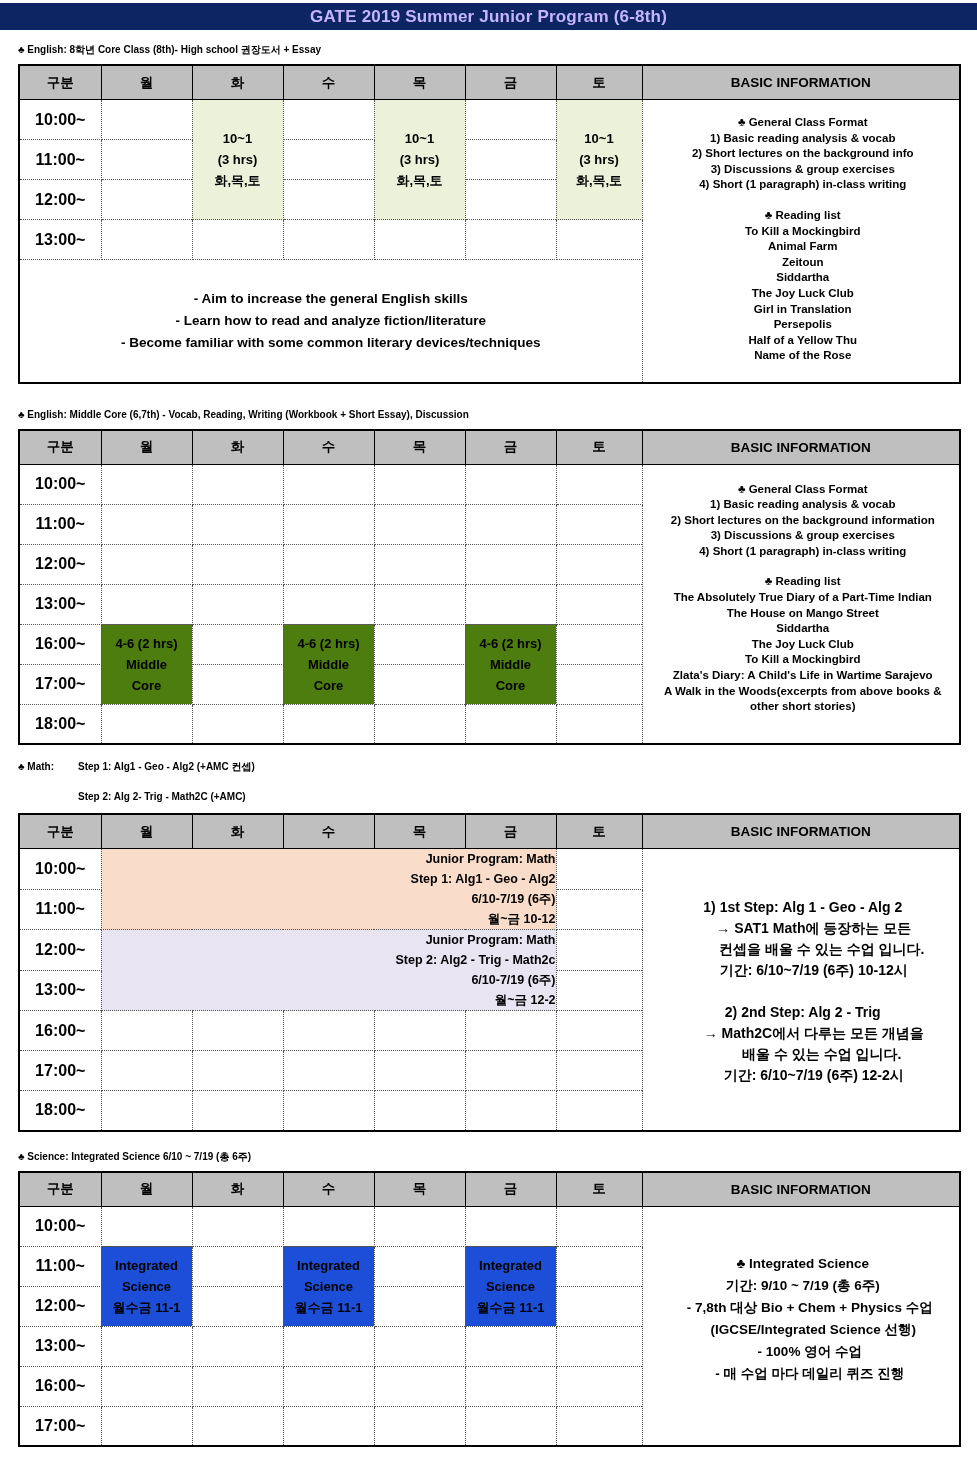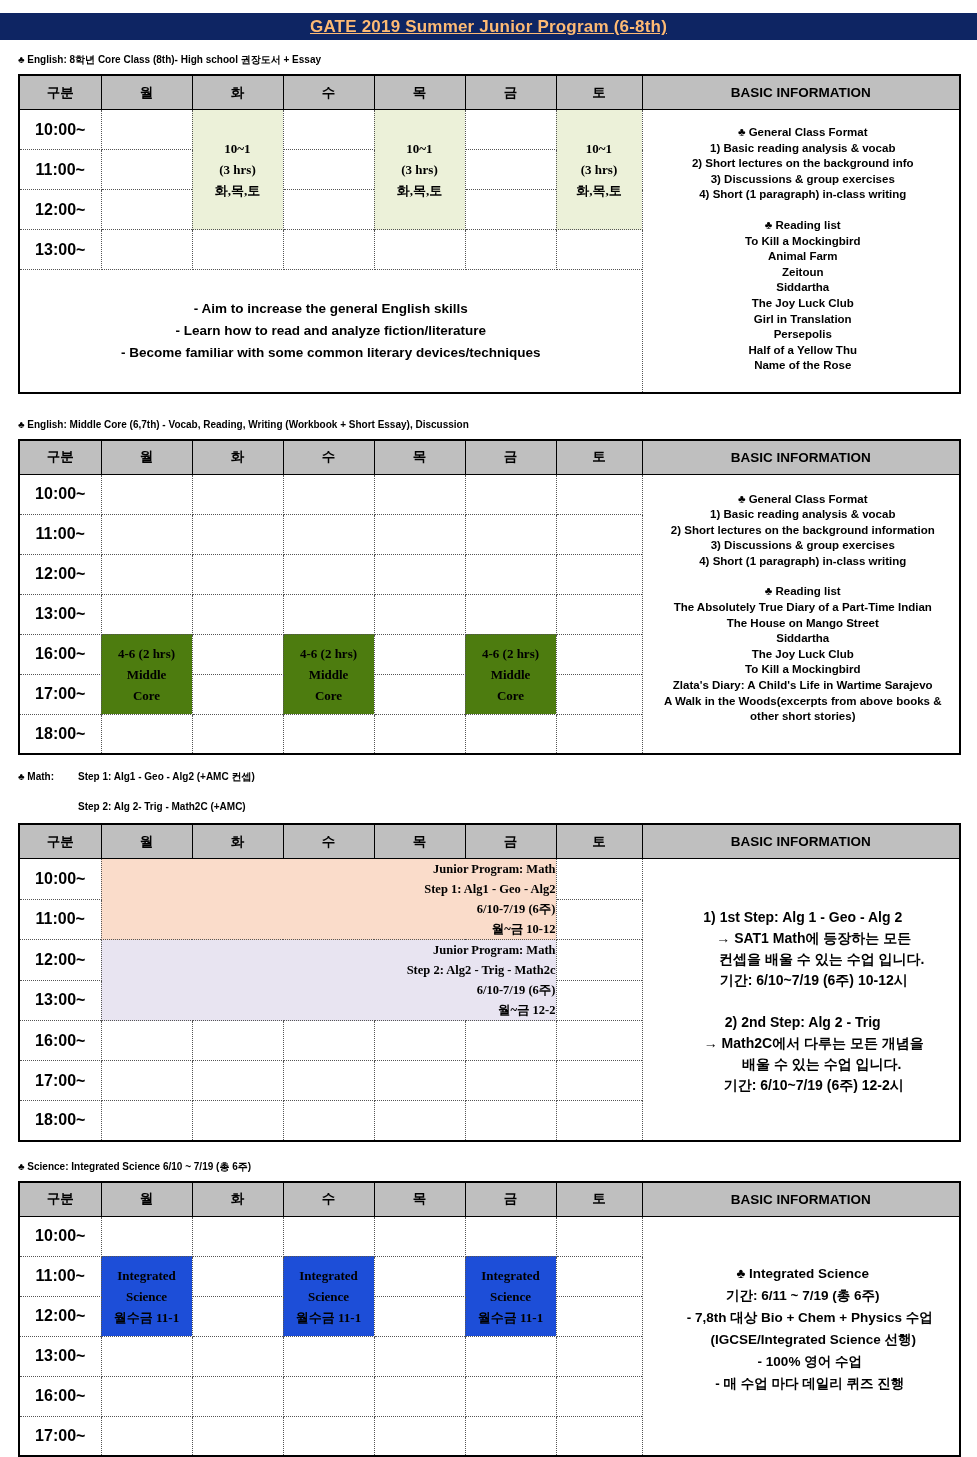--- a/index.html
+++ b/index.html
@@ -2,22 +2,22 @@
 <html><head>
 <meta charset="utf-8">
 <style>
   html,body { margin:0; padding:0; }
   body {
     width:977px; height:1457px; background:#ffffff; color:#000;
     font-family:"Liberation Sans","DejaVu Sans",sans-serif;
     font-weight:bold; overflow:hidden;
   }
   .titlebar {
-    margin-top:13px; height:27px; line-height:27px; background:#0E2563;
-    color:#fdba74; text-align:center; font-size:17px; letter-spacing:0.2px;text-decoration:underline;
+    margin-top:3px; height:27px; line-height:27px; background:#0E2563;
+    color:#c4b5fd; text-align:center; font-size:17px; letter-spacing:0.2px;
   }
   .sec-heading { font-size:10px; line-height:17px; margin:0 0 0 18px; }
   .h1 { margin-top:11px; margin-bottom:6px; }
   .h2 { margin-top:22px; margin-bottom:6px; }
   .h3a { margin-top:13px; display:flex; }
   .h3a .math-label { width:60px; }
   .h3b { margin-top:13px; padding-left:60px; margin-bottom:8px; }
   .h4 { margin-top:16px; margin-bottom:6px; }
 
   table.sched {
@@ -25,21 +25,21 @@
     margin-left:18px; border:2px solid #000; background:#fff;
   }
   table.sched th {
     background:#BFBFBF; border:1px solid #000; font-size:13.5px;
     height:33px; padding:0; font-weight:bold;
   }
   table.sched td { border:1px dotted #555; padding:0; text-align:center; font-weight:bold; }
   tr.hr { height:40px; }
   td.time { font-size:16px; }
   td.course { border:1px solid #000; font-size:13px; line-height:21px; }
-  td.course .cl { line-height:21px;font-family:Liberation Serif, serif; }
+  td.course .cl { line-height:21px; }
   .c-green  { background:#ECF1D9; }
   .c-blue   { background:#4d7c0f;margin-top:44px; }
   .c-salmon { background:#FADCCA; }
   .c-lav    { background:#E8E4F1; }
   .c-tan    { background:#1d4ed8; }
   td.wide-course { font-size:12.5px; }
   td.wide-course .cl { line-height:20px;text-align:right; }
 
   td.info-cell {
     border-left:2px solid #000; text-align:left; vertical-align:top;
@@ -419,21 +419,21 @@
       <td class="time">10:00~</td>
       <td></td>
       <td></td>
       <td></td>
       <td></td>
       <td></td>
       <td></td>
       <td class="info-cell v-mid" rowspan="6">
         <div class="info info-sci">
           <div>♣ Integrated Science</div>
-          <div>기간: 6/11 ~ 7/19 (총 6주)</div>
+          <div>기간: 9/10 ~ 7/19 (총 6주)</div>
           <div class="s-ind1">- 7,8th 대상 Bio + Chem + Physics 수업</div>
           <div class="s-ind2">(IGCSE/Integrated Science 선행)</div>
           <div class="s-ind1">- 100% 영어 수업</div>
           <div class="s-ind1">- 매 수업 마다 데일리 퀴즈 진행</div>
         </div>
       </td>
     </tr>
     <tr class="hr">
       <td class="time">11:00~</td>
       <td class="course c-tan" rowspan="2">

